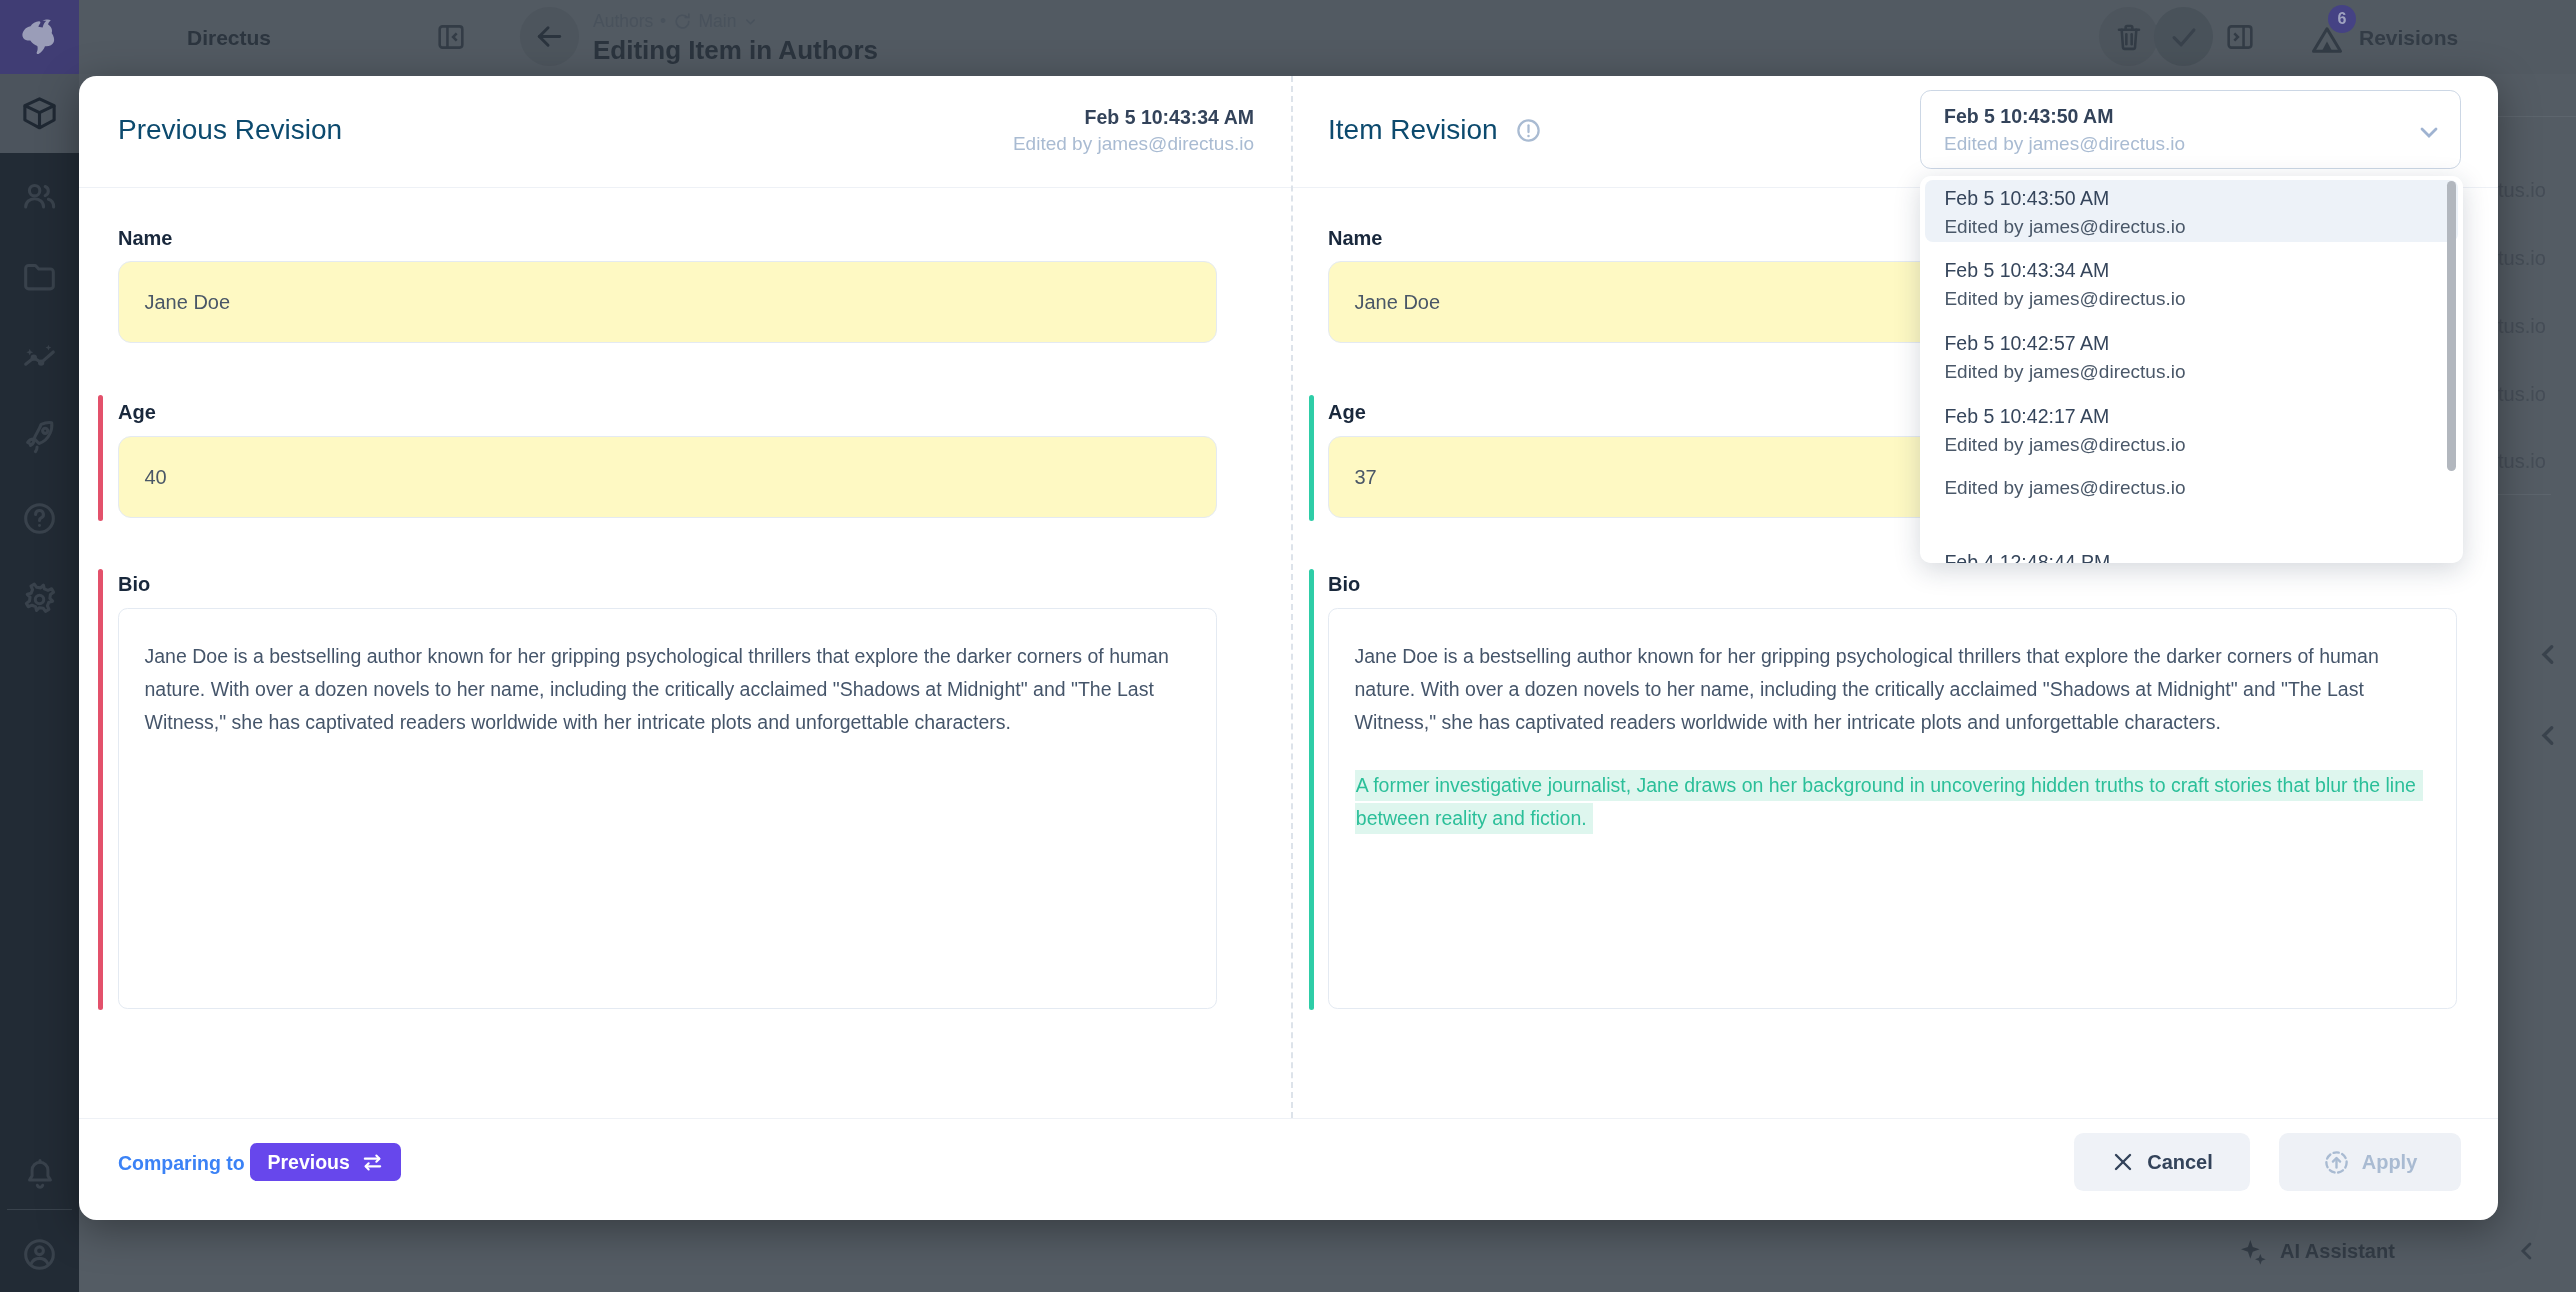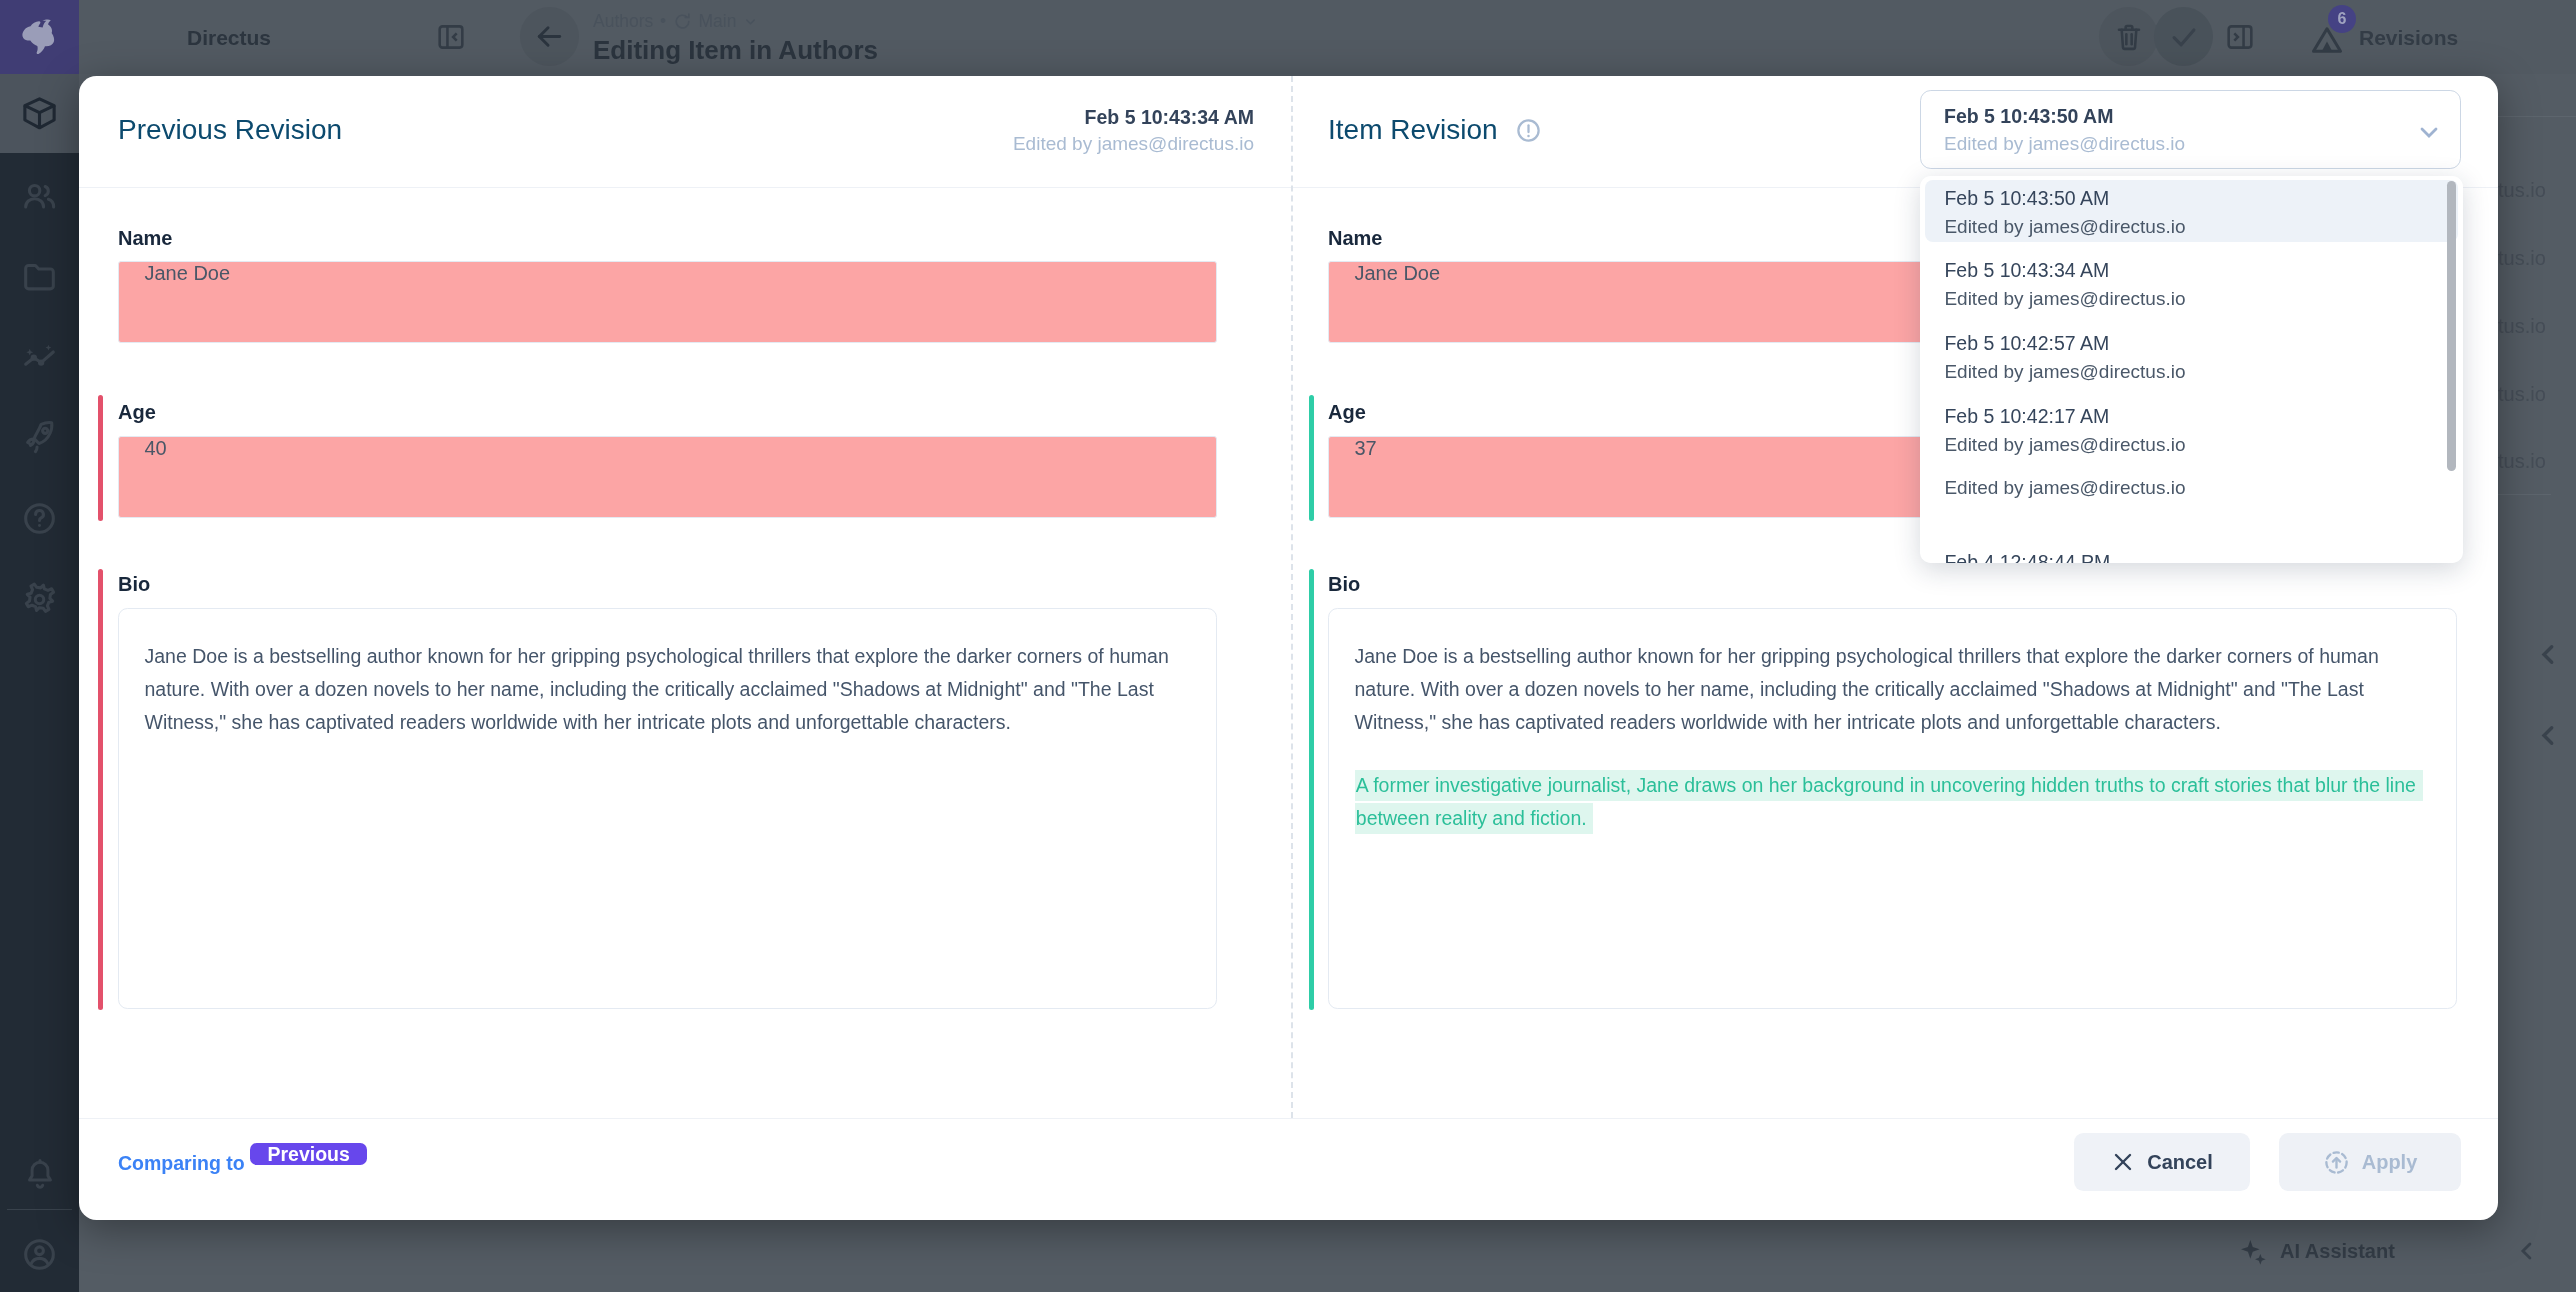--- a/index.html
+++ b/index.html
@@ -32,42 +32,42 @@
   .ai-label { font-size:20px; font-weight:600; color:#333c46; }
 
   
   .modal { left:79px; top:76px; width:2419px; height:1144px; background:#ffffff; border-radius:17.5px; box-shadow:0 9.4px 40px rgba(0,0,0,0.35); }
   .m-divider { background:#eef1f6; }
   .dash-div { left:1212px; top:0; width:0; height:1042px; border-left:2px dashed #dde3ea; }
   .pane-title { font-size:28px; font-weight:400; color:#0c4a6e; }
   .meta-time { font-size:19.5px; font-weight:600; color:#33435a; text-align:right; }
   .meta-user { font-size:19px; color:#a9bbd2; text-align:right; }
   .f-label { font-size:20px; font-weight:700; color:#19283c; }
-  .f-input { border:1.3px solid #e4eaf2; border-radius:3px; background:#fca5a5; display:flex; align-items:flex-start; padding:0 25.5px; font-size:20px; color:#4a5767; }
+  .f-input { border:1.3px solid #e4eaf2; border-radius:13px; background:#fef9c3; display:flex; align-items:center; padding:0 25.5px; font-size:20px; color:#4a5767; }
   .f-area { border:1.3px solid #e4eaf2; border-radius:9.4px; background:#fff; padding:31px 25.5px; font-size:19.5px; line-height:33px; color:#45556a; }
   .change-bar { width:5.4px; border-radius:2.7px; }
   .bar-red { background:#e3516b; }
   .bar-green { background:#2ecda7; }
   .added-text { color:#2bbf99; }
   .added-text .hl { background:#def6ee; padding:4px 6.7px 5.4px 1.3px; box-decoration-break:clone; -webkit-box-decoration-break:clone; }
 
   
   .rev-select { border:1.3px solid #ccd7e5; border-radius:10.8px; background:#fff; padding:11.4px 0 0 23px; cursor:pointer; }
   .sel-time { font-size:19.5px; font-weight:600; color:#33435a; line-height:28px; }
   .sel-user { font-size:19px; color:#a9bbd2; line-height:27px; }
   .menu { background:#fff; border-radius:10.8px; box-shadow:0 6.7px 27px rgba(23,41,64,0.18); overflow:hidden; padding-top:4px; z-index:30; }
   .menu-item { height:62px; margin:0 5.4px 10.8px 5.4px; border-radius:8px; padding:2.7px 0 0 19px; }
   .menu-item.selected { background:#edf2f8; }
   .mi-time { font-size:19.5px; color:#35455b; line-height:30px; }
   .mi-user { font-size:19px; color:#4a5869; line-height:28px; }
   .menu-thumb { position:absolute; right:6.7px; top:5.4px; width:9.4px; height:290px; border-radius:4.7px; background:#b2b7be; }
 
   
   .cmp-label { font-size:19.5px; font-weight:600; color:#3b82f6; }
-  .btn-compare { height:22px; border-radius:6.7px; background:#6747ec; color:#ffffff; display:inline-flex; align-items:center; gap:10.8px; padding:0 17.5px; font-size:19.5px; font-weight:600; cursor:pointer;flex-direction:column; }
+  .btn-compare { height:38px; border-radius:6.7px; background:#6747ec; color:#ffffff; display:inline-flex; align-items:center; gap:10.8px; padding:0 17.5px; font-size:19.5px; font-weight:600; cursor:pointer; }
   .btn { height:58px; border-radius:9.4px; display:flex; align-items:center; justify-content:center; gap:12px; font-size:20px; font-weight:600; cursor:pointer; }
   .btn-cancel { background:#eff2f7; color:#33435a; }
   .btn-apply { background:#eef1f6; color:#a9bbd2; }
 </style>
 </head>
 <body>
 
 <div class="abs backdrop-header">
   <div class="abs brand-text">Directus</div>
 

